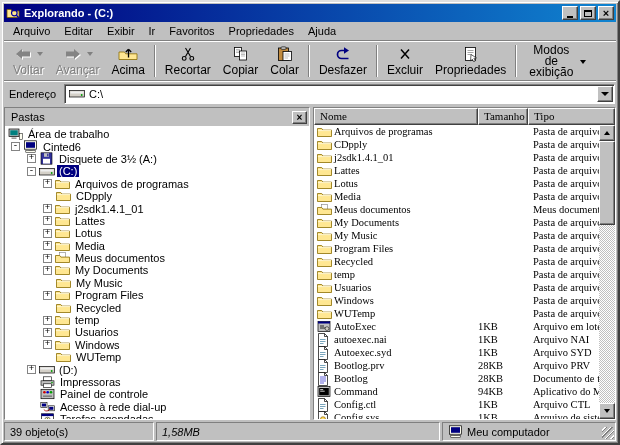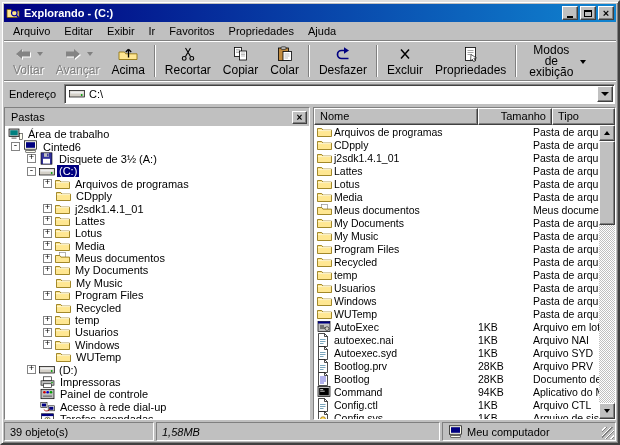--- a/index.html
+++ b/index.html
@@ -78,26 +78,26 @@
   .expander{ width:9px; height:9px; flex:none; margin-left:-13px; margin-right:3px;
     border:1px solid #848484; background:#fff;
     font:9px/7px "Liberation Mono",monospace; display:inline-flex; align-items:center; justify-content:center; }
   .tree-icon{ width:18px; flex:none; display:flex; align-items:center; }
   .tree-label{ padding:0 2px; }
   .tree-label.selected{ background:#000080; color:#fff; }
 
   .splitter{ width:3px; flex:none; background:#c0c0c0; }
 
   .right-pane{ flex:1; min-width:0; display:flex; flex-direction:column;
-    border:1px solid; border-color:#808080 #fff #fff #808080; background:#fff; overflow:hidden; }
+    border:1px solid; border-color:#808080 #fff #fff #808080; background:#fff; overflow:hidden;font-family:Liberation Serif, serif; }
   .list-headers{ height:17px; flex:none; display:flex; background:#c0c0c0; }
   .hdr{ background:#c0c0c0; border:1px solid; border-color:#fff #404040 #404040 #fff;
     box-shadow: inset -1px -1px 0 #808080; padding:1px 5px; white-space:nowrap; overflow:hidden; }
   .hdr.name{ width:164px; flex:none; }
-  .hdr.size{ width:74px; flex:none; text-align:right; }
+  .hdr.size{ width:50px; flex:none; text-align:right; }
   .hdr.type{ flex:1; }
   .file-area{ flex:1; min-height:0; display:flex; }
   .file-list{ flex:1; min-width:0; overflow:hidden; }
   .file-row{ display:flex; align-items:center; height:13px; white-space:nowrap; font-size:10.5px; }
   .file-icon{ width:18px; flex:none; padding-left:3px; display:flex; align-items:center; }
   .cell.name{ width:146px; flex:none; overflow:hidden; padding-left:2px; }
   .cell.size{ width:50px; flex:none; padding-right:6px; }
   .cell.type{ flex:1; overflow:hidden; padding-left:5px; }
 
   

